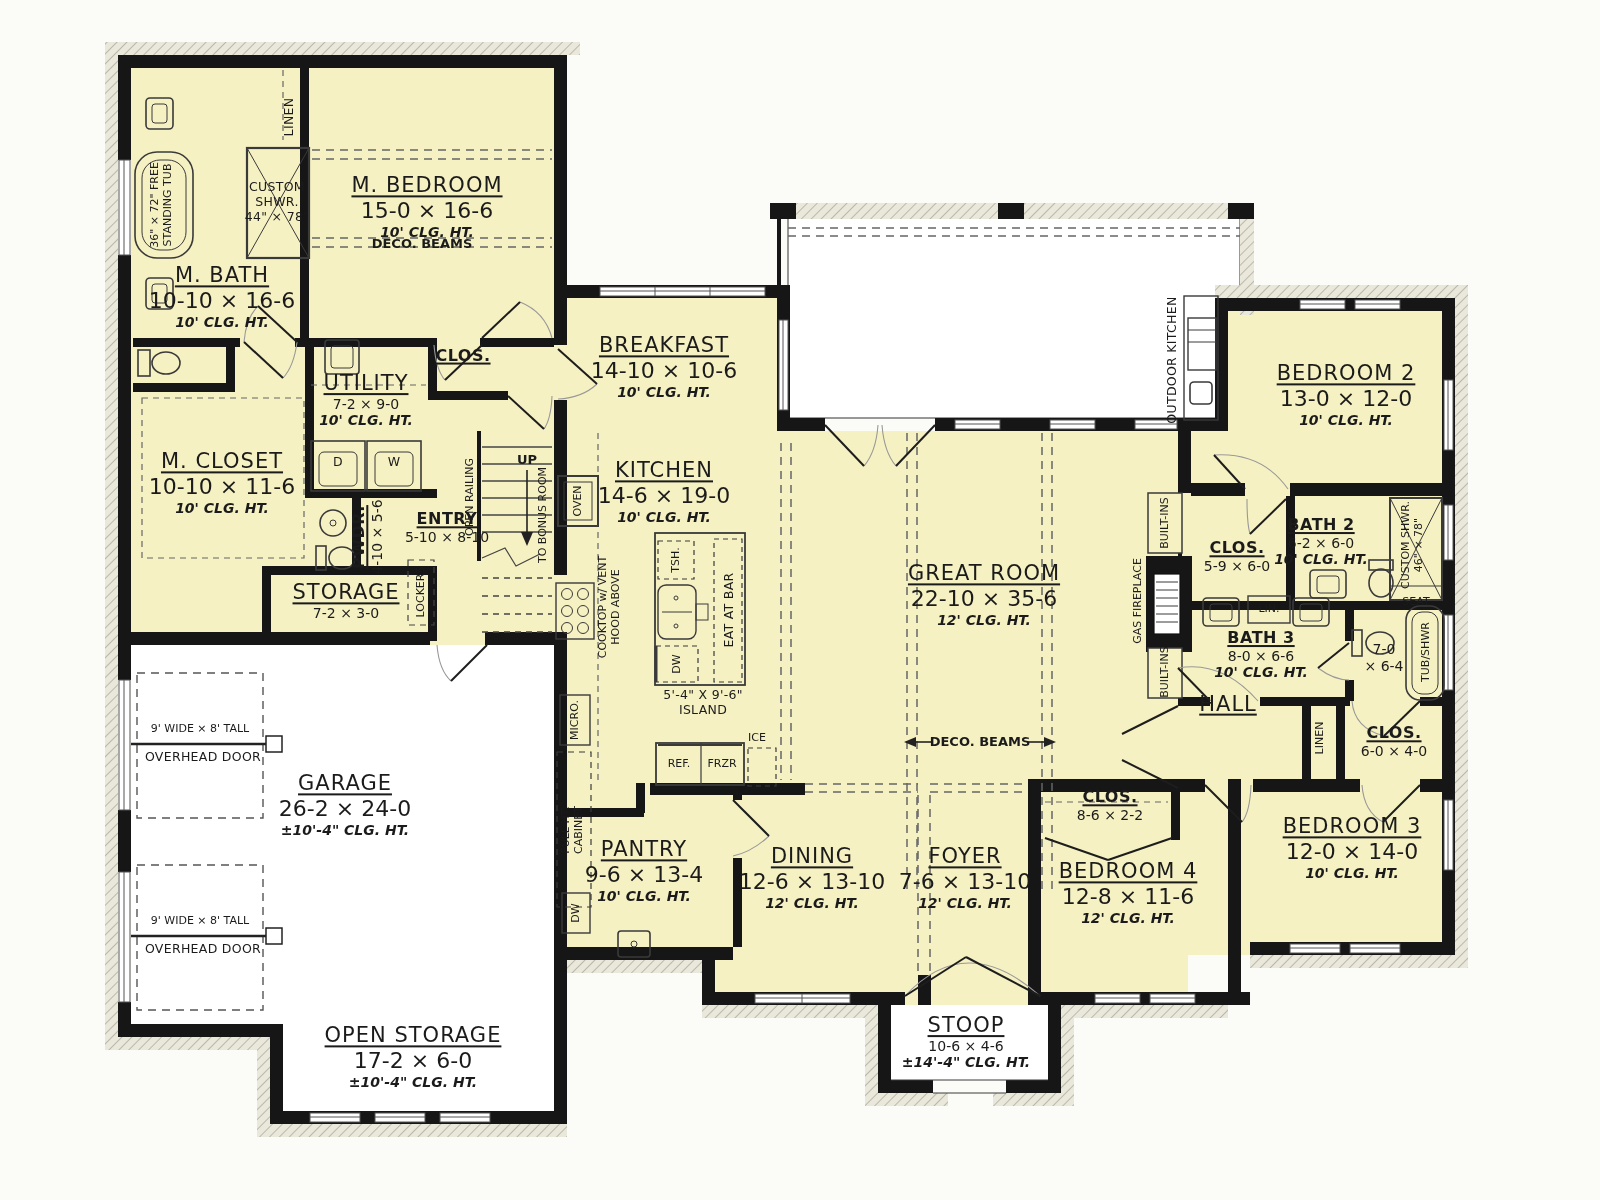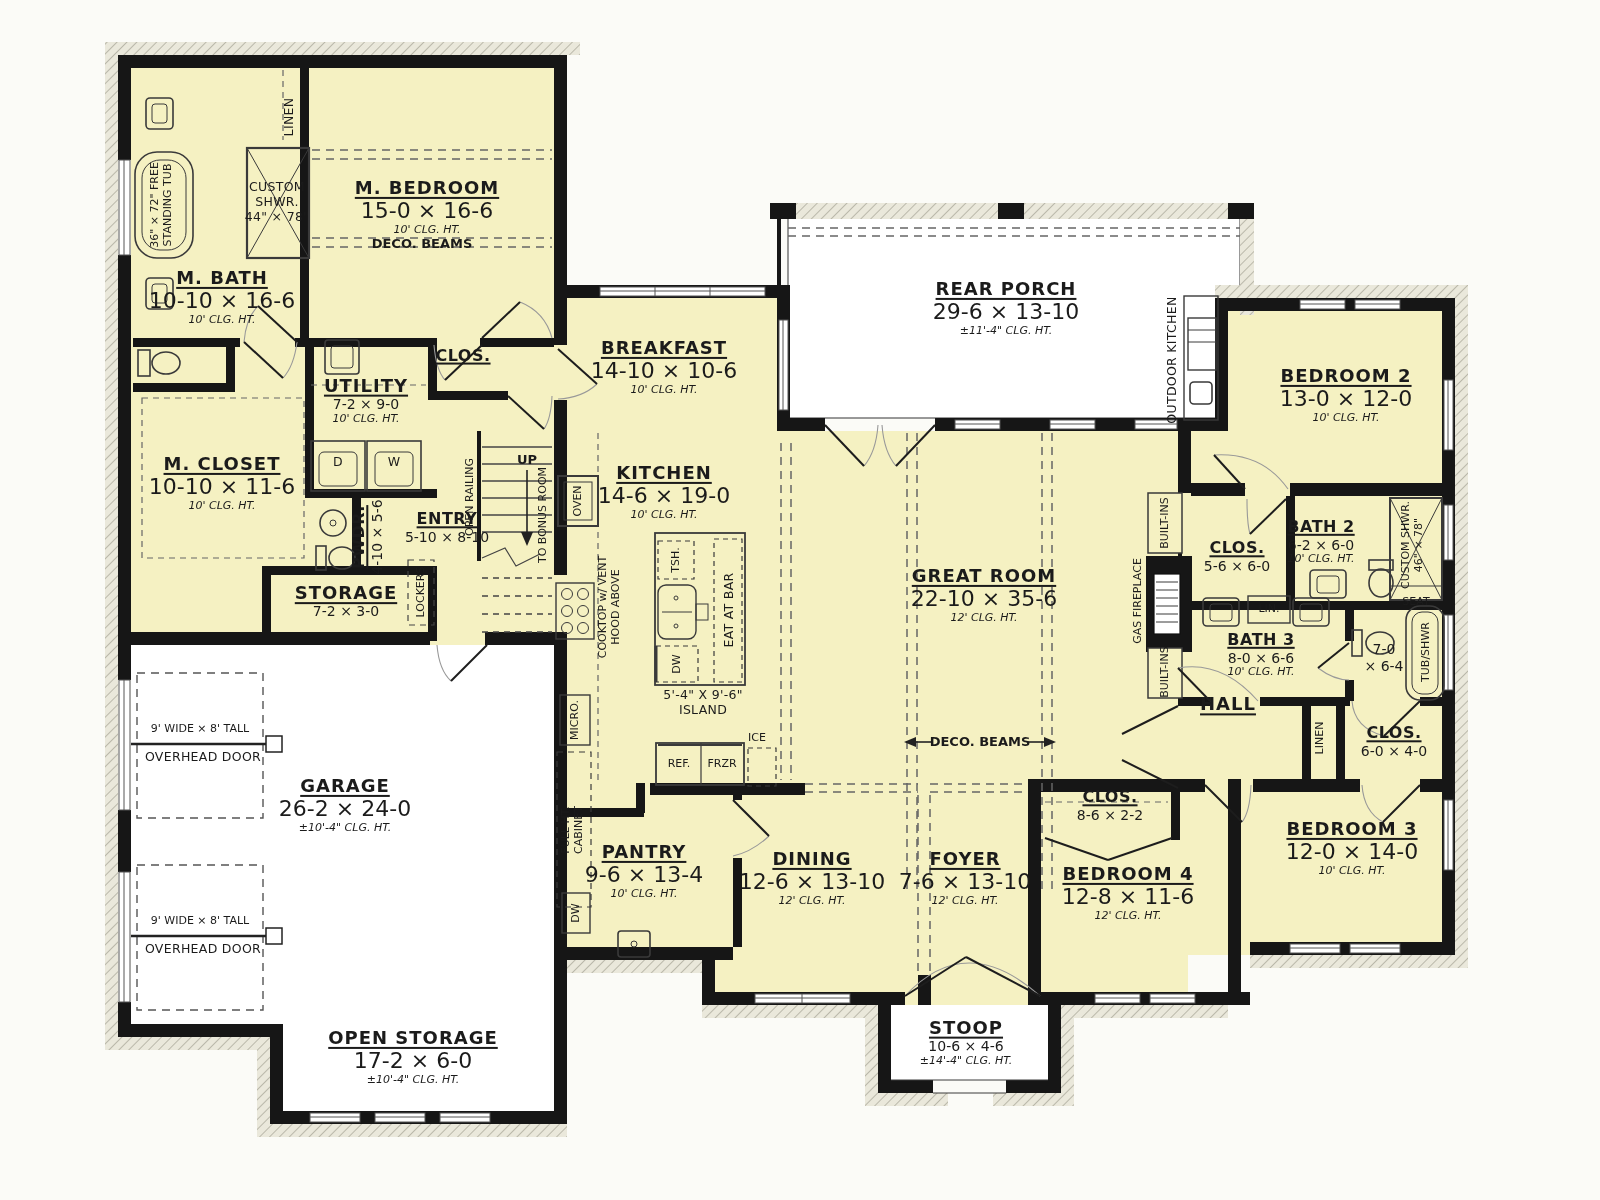--- a/index.html
+++ b/index.html
@@ -2,27 +2,27 @@
 <html><head>
 <meta charset="utf-8">
 <style>
   html,body{margin:0;padding:0;background:#fbfbf7;}
   #plan{position:relative;width:1600px;height:1200px;background:#fbfbf7;overflow:hidden;
         font-family:"DejaVu Sans",sans-serif;}
   #plan svg{position:absolute;left:0;top:0;}
   .lbl{position:absolute;transform:translate(-50%,-50%);text-align:center;color:#1b1b1b;
        white-space:nowrap;line-height:1.18;z-index:5;}
   .v{transform:translate(-50%,-50%) rotate(-90deg);}
-  .rn{font-size:18px;font-weight:bold;letter-spacing:1px;text-decoration:underline;
+  .rn{font-size:21px;font-weight:normal;letter-spacing:1px;text-decoration:underline;
       text-underline-offset:3px;text-decoration-thickness:2px;}
   .rn-sm{font-size:16px;font-weight:bold;letter-spacing:.5px;text-decoration:underline;
       text-underline-offset:2px;text-decoration-thickness:1.5px;}
   .rd{font-size:22px;font-weight:500;}
   .rd-sm{font-size:14px;}
-  .rc{font-size:11px;font-style:italic;}
+  .rc{font-size:14px;font-style:italic;font-weight:bold;}
   .ann{font-size:12.5px;font-weight:500;letter-spacing:.3px;}
   .ann-sm{font-size:11px;font-weight:500;}
   .ann-b{font-size:13px;font-weight:bold;}
 </style>
 </head>
 <body>
 
 <div id="plan">
 
 <svg width="1600" height="1200" viewBox="0 0 1600 1200">
@@ -523,25 +523,20 @@
 <div class="lbl" style="left:664px;top:492px">
   <div class="rn">KITCHEN</div>
       <div class="rd">14-6 × 19-0</div>
       <div class="rc">10' CLG. HT.</div>
 </div>
 <div class="lbl" style="left:644px;top:871px">
   <div class="rn">PANTRY</div>
       <div class="rd">9-6 × 13-4</div>
       <div class="rc">10' CLG. HT.</div>
 </div>
-<div class="lbl" style="left:1006px;top:308px">
-  <div class="rn">REAR PORCH</div>
-      <div class="rd">29-6 × 13-10</div>
-      <div class="rc">±11'-4" CLG. HT.</div>
-</div>
 <div class="lbl" style="left:984px;top:595px">
   <div class="rn">GREAT ROOM</div>
       <div class="rd">22-10 × 35-6</div>
       <div class="rc">12' CLG. HT.</div>
 </div>
 <div class="lbl" style="left:812px;top:878px">
   <div class="rn">DINING</div>
       <div class="rd">12-6 × 13-10</div>
       <div class="rc">12' CLG. HT.</div>
 </div>
@@ -575,21 +570,21 @@
       <div class="rd-sm">6-2 × 6-0</div>
       <div class="rc">10' CLG. HT.</div>
 </div>
 <div class="lbl" style="left:1261px;top:655px">
   <div class="rn-sm">BATH 3</div>
       <div class="rd-sm">8-0 × 6-6</div>
       <div class="rc">10' CLG. HT.</div>
 </div>
 <div class="lbl" style="left:1237px;top:557px">
   <div class="rn-sm">CLOS.</div>
-      <div class="rd-sm">5-6 × 6-0</div>
+      <div class="rd-sm">5-9 × 6-0</div>
 </div>
 <div class="lbl" style="left:1394px;top:742px">
   <div class="rn-sm">CLOS.</div>
       <div class="rd-sm">6-0 × 4-0</div>
 </div>
 <div class="lbl" style="left:1110px;top:806px">
   <div class="rn-sm">CLOS.</div>
       <div class="rd-sm">8-6 × 2-2</div>
 </div>
 <div class="lbl" style="left:1228px;top:704px">

